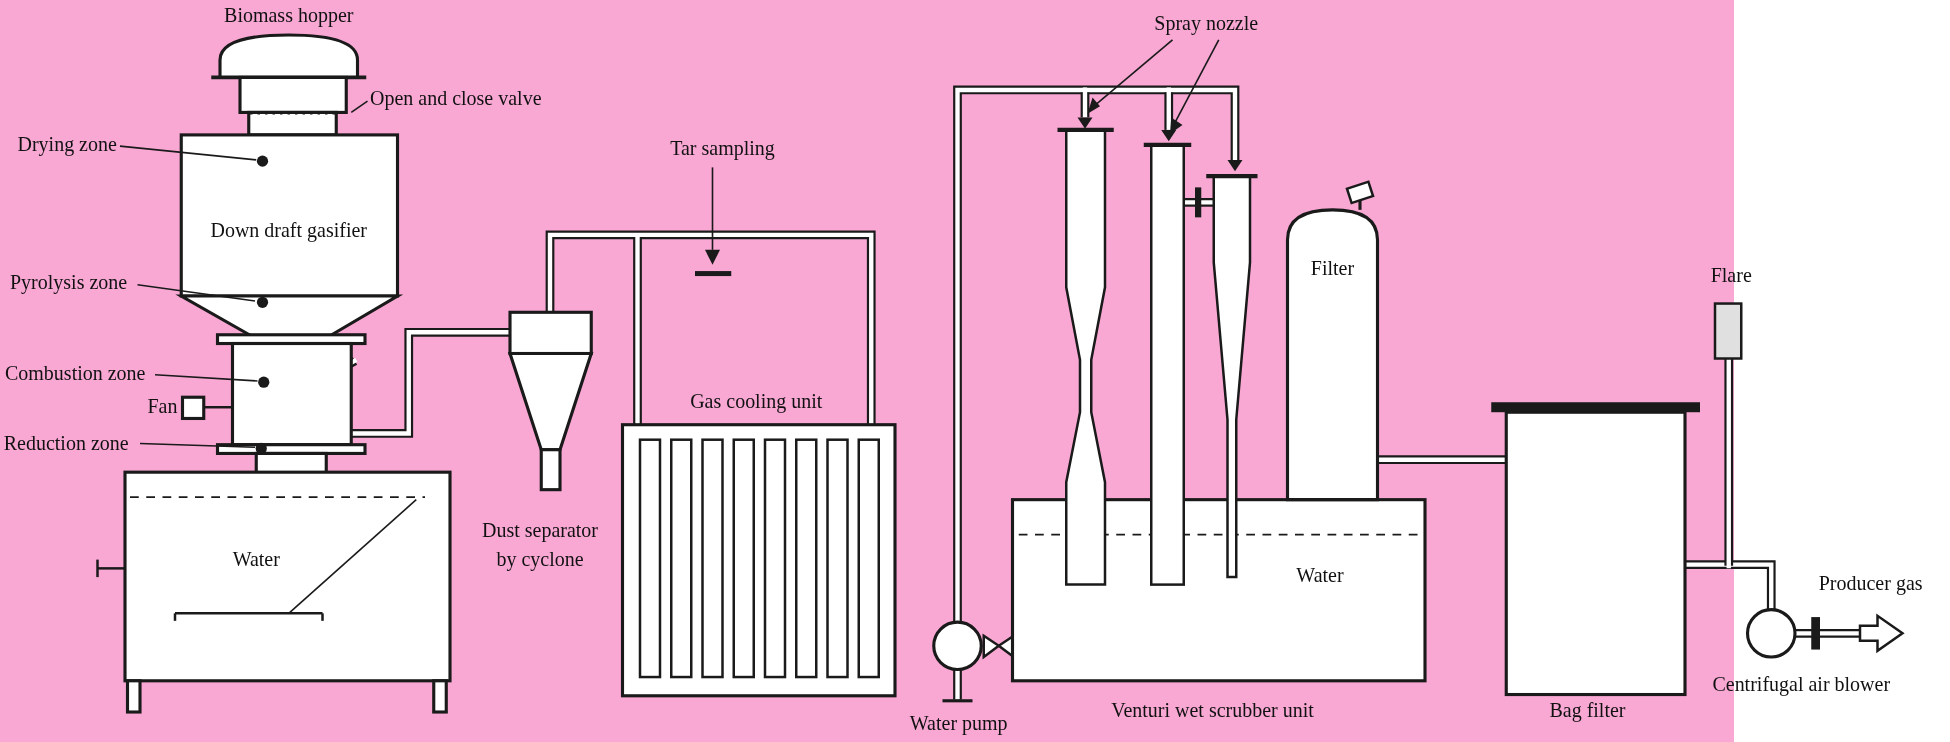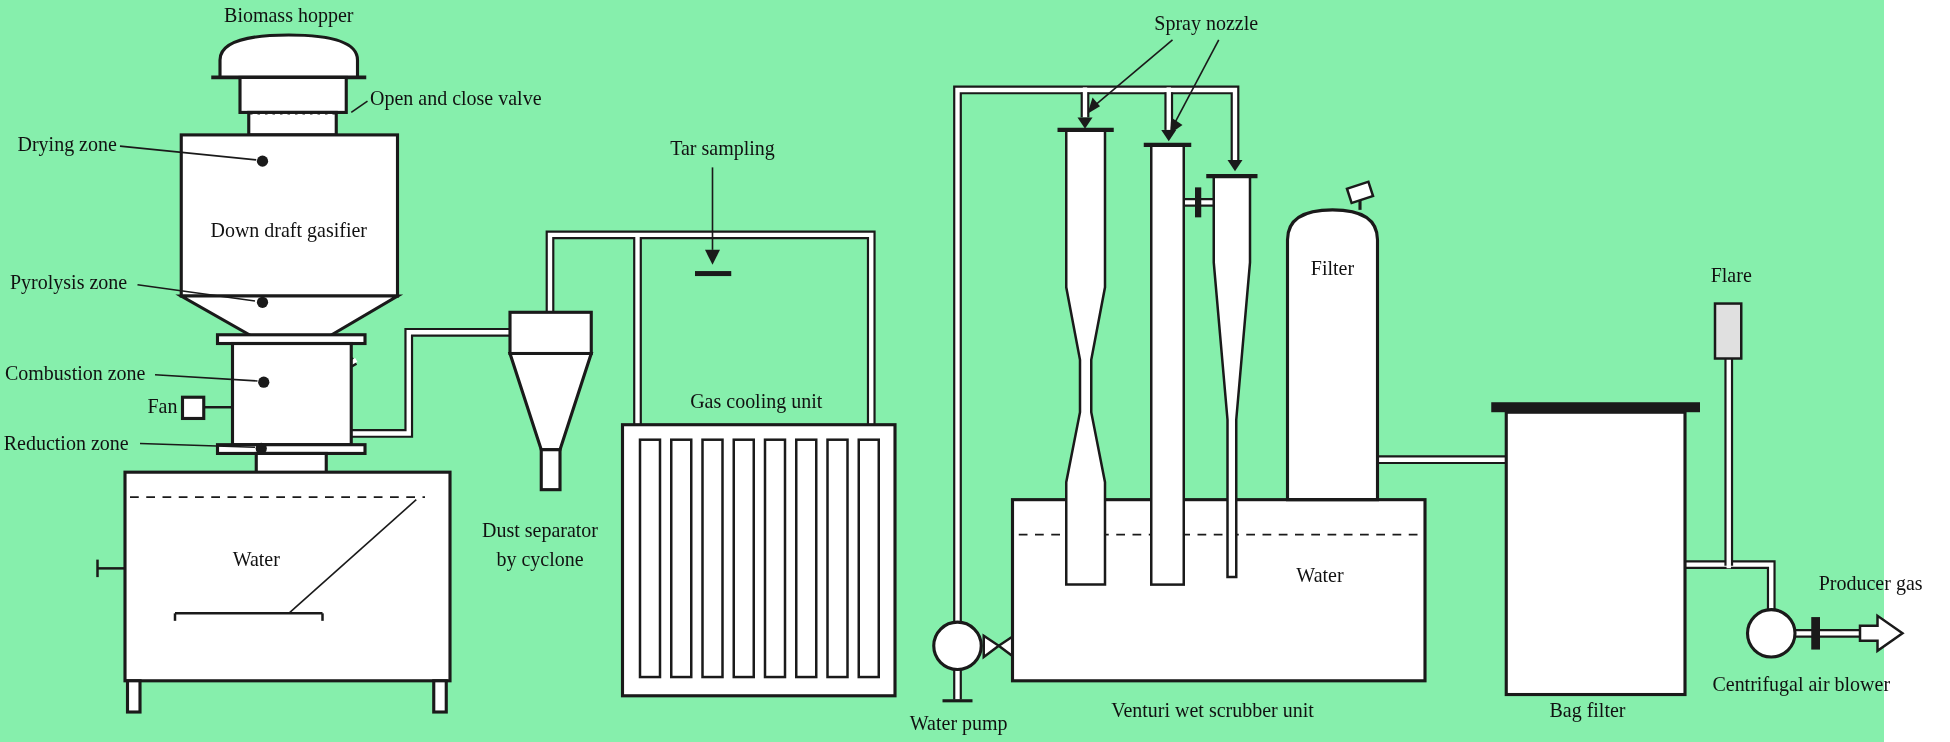--- a/index.html
+++ b/index.html
@@ -1,17 +1,17 @@
 <!DOCTYPE html>
 <html><head>
 <meta charset="utf-8">
 <style>
   html,body{margin:0;padding:0;background:#ffffff;}
   body{width:1950px;height:742px;overflow:hidden;}
-  .canvas{width:1884px;height:742px;background:#86efac;}
+  .canvas{width:1734px;height:742px;background:#f9a8d4;}
   svg{display:block;}
   .outline{fill:#ffffff;stroke:#1a1a1a;stroke-width:2;}
   .outline-thick{fill:#ffffff;stroke:#1a1a1a;stroke-width:2.5;}
   .solid{fill:#1a1a1a;stroke:none;}
   .thin{fill:none;stroke:#1a1a1a;stroke-width:1.3;}
   .flange{stroke:#1a1a1a;stroke-width:3.5;fill:none;}
   .pipe-outer{fill:none;stroke:#1a1a1a;stroke-width:7;}
   .pipe-inner{fill:none;stroke:#ffffff;stroke-width:3.5;}
   .dashed{fill:none;stroke:#1a1a1a;stroke-width:1.5;stroke-dasharray:7 6;}
   .dotted{fill:none;stroke:#1a1a1a;stroke-width:1.5;stroke-dasharray:2 4;}

